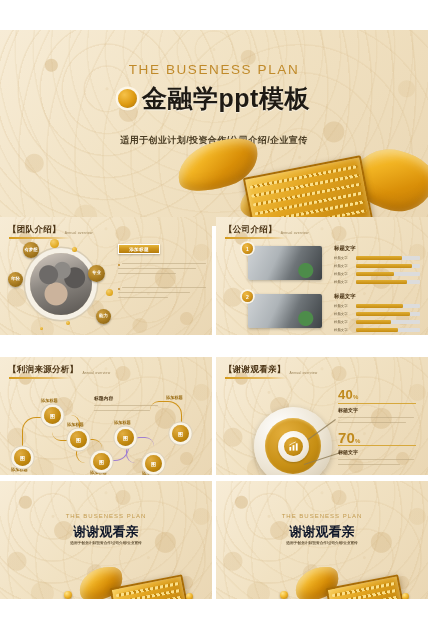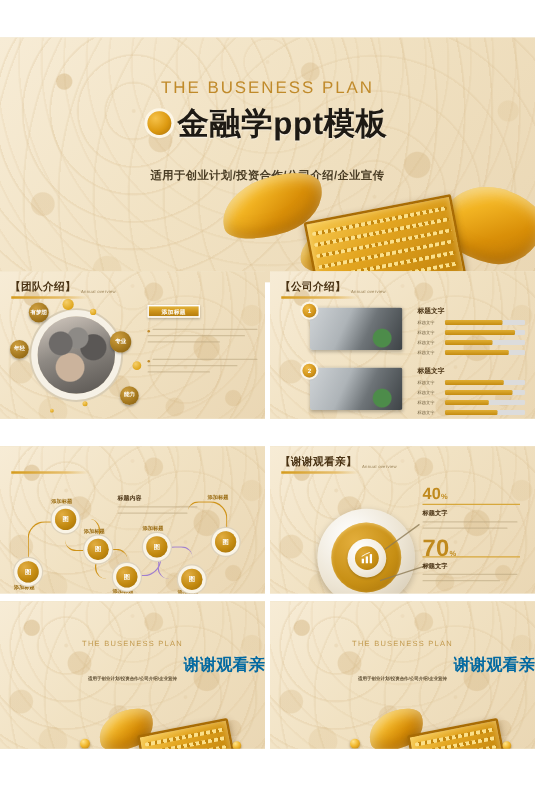--- a/index.html
+++ b/index.html
@@ -195,22 +195,22 @@
   }
   .pct{ position:absolute; font-size:13px; font-weight:bold; color:#c08a1d; letter-spacing:.2px; }
   .pct span{ font-size:6px; vertical-align:super; }
   .pct-rule{ position:absolute; height:1.2px; background:#d7a83c; }
   .pct-h{ position:absolute; font-size:5px; font-weight:bold; color:#4a3314; }
   .leader{ position:absolute; height:.8px; background:#8d7a55; transform-origin:left center; opacity:.8; }
 
   
   .th-eyebrow{ position:absolute; top:32px; width:100%; text-align:center;
                font-size:6px; letter-spacing:1px; color:#c29a4e; }
-  .th-title{ position:absolute; top:42px; width:100%; text-align:right;
-             font-size:13px; font-weight:bold; color:#0369a1; }
+  .th-title{ position:absolute; top:42px; width:100%; text-align:center;
+             font-size:13px; font-weight:bold; color:#0f172a; }
   .th-sub{ position:absolute; top:60px; width:100%; text-align:center;
            font-size:3.6px; font-weight:bold; color:#5b4b30; }
 
   .gutter{ position:absolute; background:#fff; }
 </style>
 </head>
 <body>
 
 <div class="sheet">
 
@@ -347,20 +347,24 @@
     <div class="ptrack" style="left:140px; top:111px; width:64px;"></div>
     <div class="pfill" style="left:140px; top:111px; width:42px;"></div>
   </div>
 
   <div class="gutter" style="left:0;top:351px;width:428px;height:6px;"></div>
   <div class="gutter" style="left:212px;top:233px;width:4px;height:366px;"></div>
 
   <div class="slide r2 cL">
     <div class="bg"></div>
 
+    <div class="sh">
+      <span class="ttl">【利润来源分析】</span>
+      <span class="en">Annual overview</span>
+    </div>
     <div class="sh-rule"></div>
 
     <div class="tpath" style="left:22px; top:60px; width:34px; height:40px; border-right:none; border-bottom:none; border-top-left-radius:14px;"></div>
     <div class="tpath" style="left:52px; top:58px; width:28px; height:26px; border-left:none; border-top:none; border-bottom-right-radius:14px;"></div>
     <div class="tpath" style="left:76px; top:82px; width:26px; height:24px; border-right:none; border-bottom:none; border-top-left-radius:14px;"></div>
     <div class="tpath v" style="left:99px; top:80px; width:30px; height:24px; border-left:none; border-top:none; border-bottom-right-radius:14px;"></div>
     <div class="tpath v" style="left:126px; top:80px; width:28px; height:26px; border-right:none; border-bottom:none; border-top-left-radius:14px;"></div>
     <div class="tpath" style="left:150px; top:44px; width:32px; height:38px; border-left:none; border-bottom:none; border-top-right-radius:14px;"></div>
 
     <div class="tnode" style="left:14px; top:92px;">
@@ -433,21 +437,21 @@
 
     <div class="pct" style="left:122px; top:30px;">
       <span style="font-size:13px">40</span><span>%</span>
     </div>
     <div class="pct-rule" style="left:122px; top:46px; width:78px;"></div>
     <div class="pct-h" style="left:122px; top:50px;">标题文字</div>
     <div class="txtline" style="left:122px; top:60px; width:76px;"></div>
     <div class="txtline" style="left:122px; top:65px; width:68px;"></div>
 
     <div class="pct" style="left:122px; top:72px;">
-      <span style="font-size:19px">70</span><span>%</span>
+      <span style="font-size:15px">70</span><span>%</span>
     </div>
     <div class="pct-rule" style="left:122px; top:88px; width:78px;"></div>
     <div class="pct-h" style="left:122px; top:92px;">标题文字</div>
     <div class="txtline" style="left:122px; top:102px; width:76px;"></div>
     <div class="txtline" style="left:122px; top:107px; width:62px;"></div>
 
   </div>
 
   <div class="gutter" style="left:0;top:475px;width:428px;height:6px;"></div>
 

